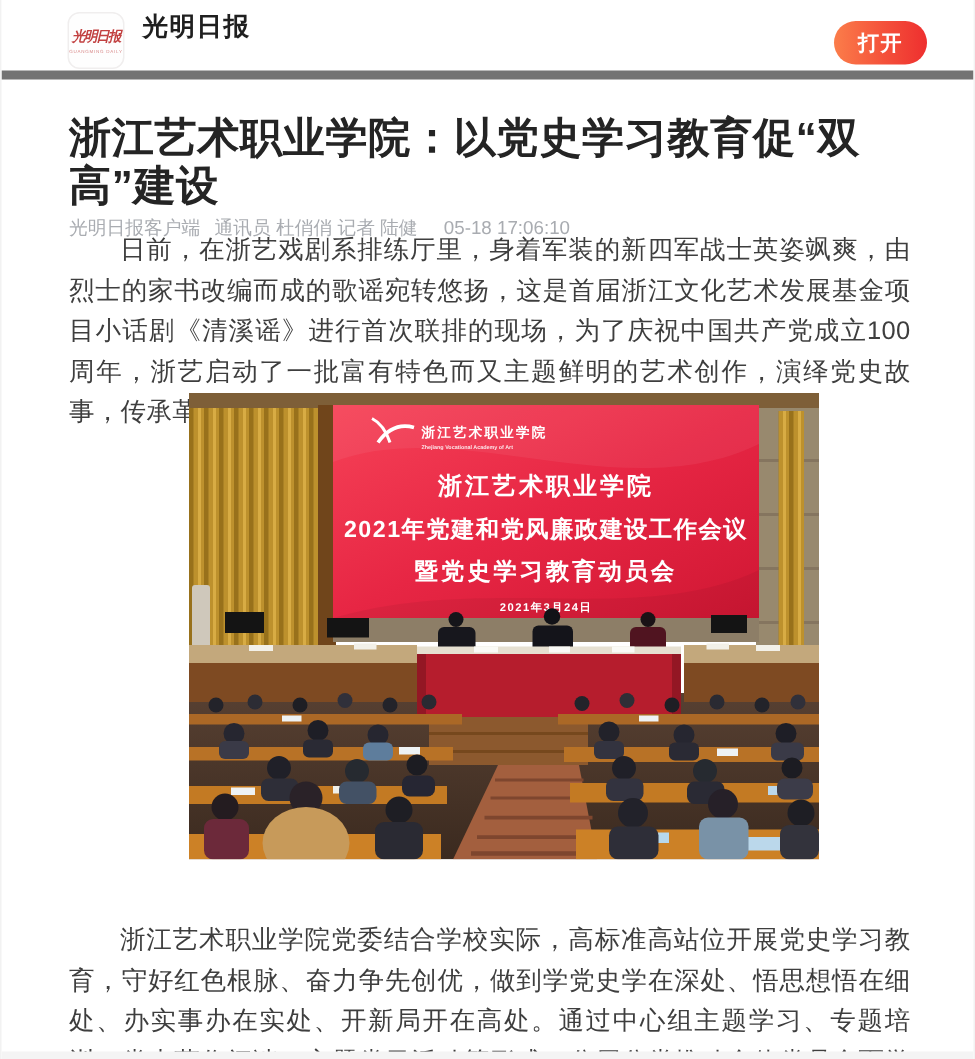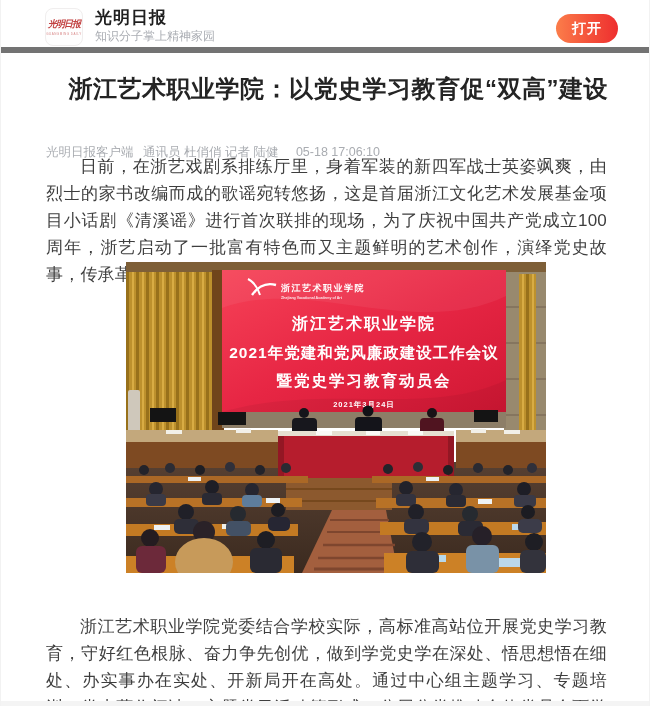--- a/index.html
+++ b/index.html
@@ -22,22 +22,22 @@
   .logo-box .cal-sub{color:#d98a8a;font-size:3px;letter-spacing:.5px;white-space:nowrap;margin-top:1px;}
   .app-name{position:absolute;left:94px;top:6px;font-size:17px;font-weight:bold;color:#1f1f1f;letter-spacing:1px;}
   .tagline{position:absolute;left:94px;top:28px;font-size:12px;color:#aaadb3;}
   .open-btn{
     position:absolute;right:31px;top:14px;width:62px;height:29px;border-radius:15px;border:none;
     background:linear-gradient(90deg,#fb7d4a 0%,#f4503a 55%,#ee2f2f 100%);
     color:#fff;font-size:14px;font-weight:bold;letter-spacing:1px;
     display:flex;align-items:center;justify-content:center;cursor:pointer;
   }
   
-  .title{position:absolute;left:45px;width:562px;top:57px;font-size:24px;font-weight:bold;
-    color:#242424;line-height:32px;letter-spacing:.5px;text-align:right;}
+  .title{position:absolute;left:45px;width:562px;top:57px;font-size:28px;font-weight:bold;
+    color:#242424;line-height:32px;letter-spacing:.5px;}
   .byline{position:absolute;left:45px;top:103px;font-size:12.5px;color:#a9acb1;white-space:nowrap;margin-top:41px;}
   .byline .seg{margin-right:6px;}
   .byline .time{margin-left:8px;}
   .para{position:absolute;left:45px;width:561px;font-size:17px;line-height:27px;color:#3e3e3e;
     text-align:justify;text-indent:2em;letter-spacing:.2px;}
   .para1{top:136px;}
   .para2{top:596px;}
   
   .photo{position:absolute;left:125px;top:262px;width:420px;height:311px;overflow:hidden;}
   .photo svg{display:block;filter:blur(.35px) saturate(1.05);}
@@ -46,21 +46,20 @@
 </style>
 </head>
 <body>
 
 <div class="header">
   <div class="logo-box">
     <div class="cal">光明日报</div>
     <div class="cal-sub">GUANGMING DAILY</div>
   </div>
   <div class="app-name">光明日报</div>
-  <div class="tagline">知识分子掌上精神家园</div>
   <button class="open-btn">打开</button>
 </div>
 
 <h1 class="title">浙江艺术职业学院：以党史学习教育促“双高”建设</h1>
 
 <div class="byline">
   <span class="seg">光明日报客户端</span>
   <span class="seg">通讯员 杜俏俏 记者 陆健</span>
   <span class="time">05-18 17:06:10</span>
 </div>

